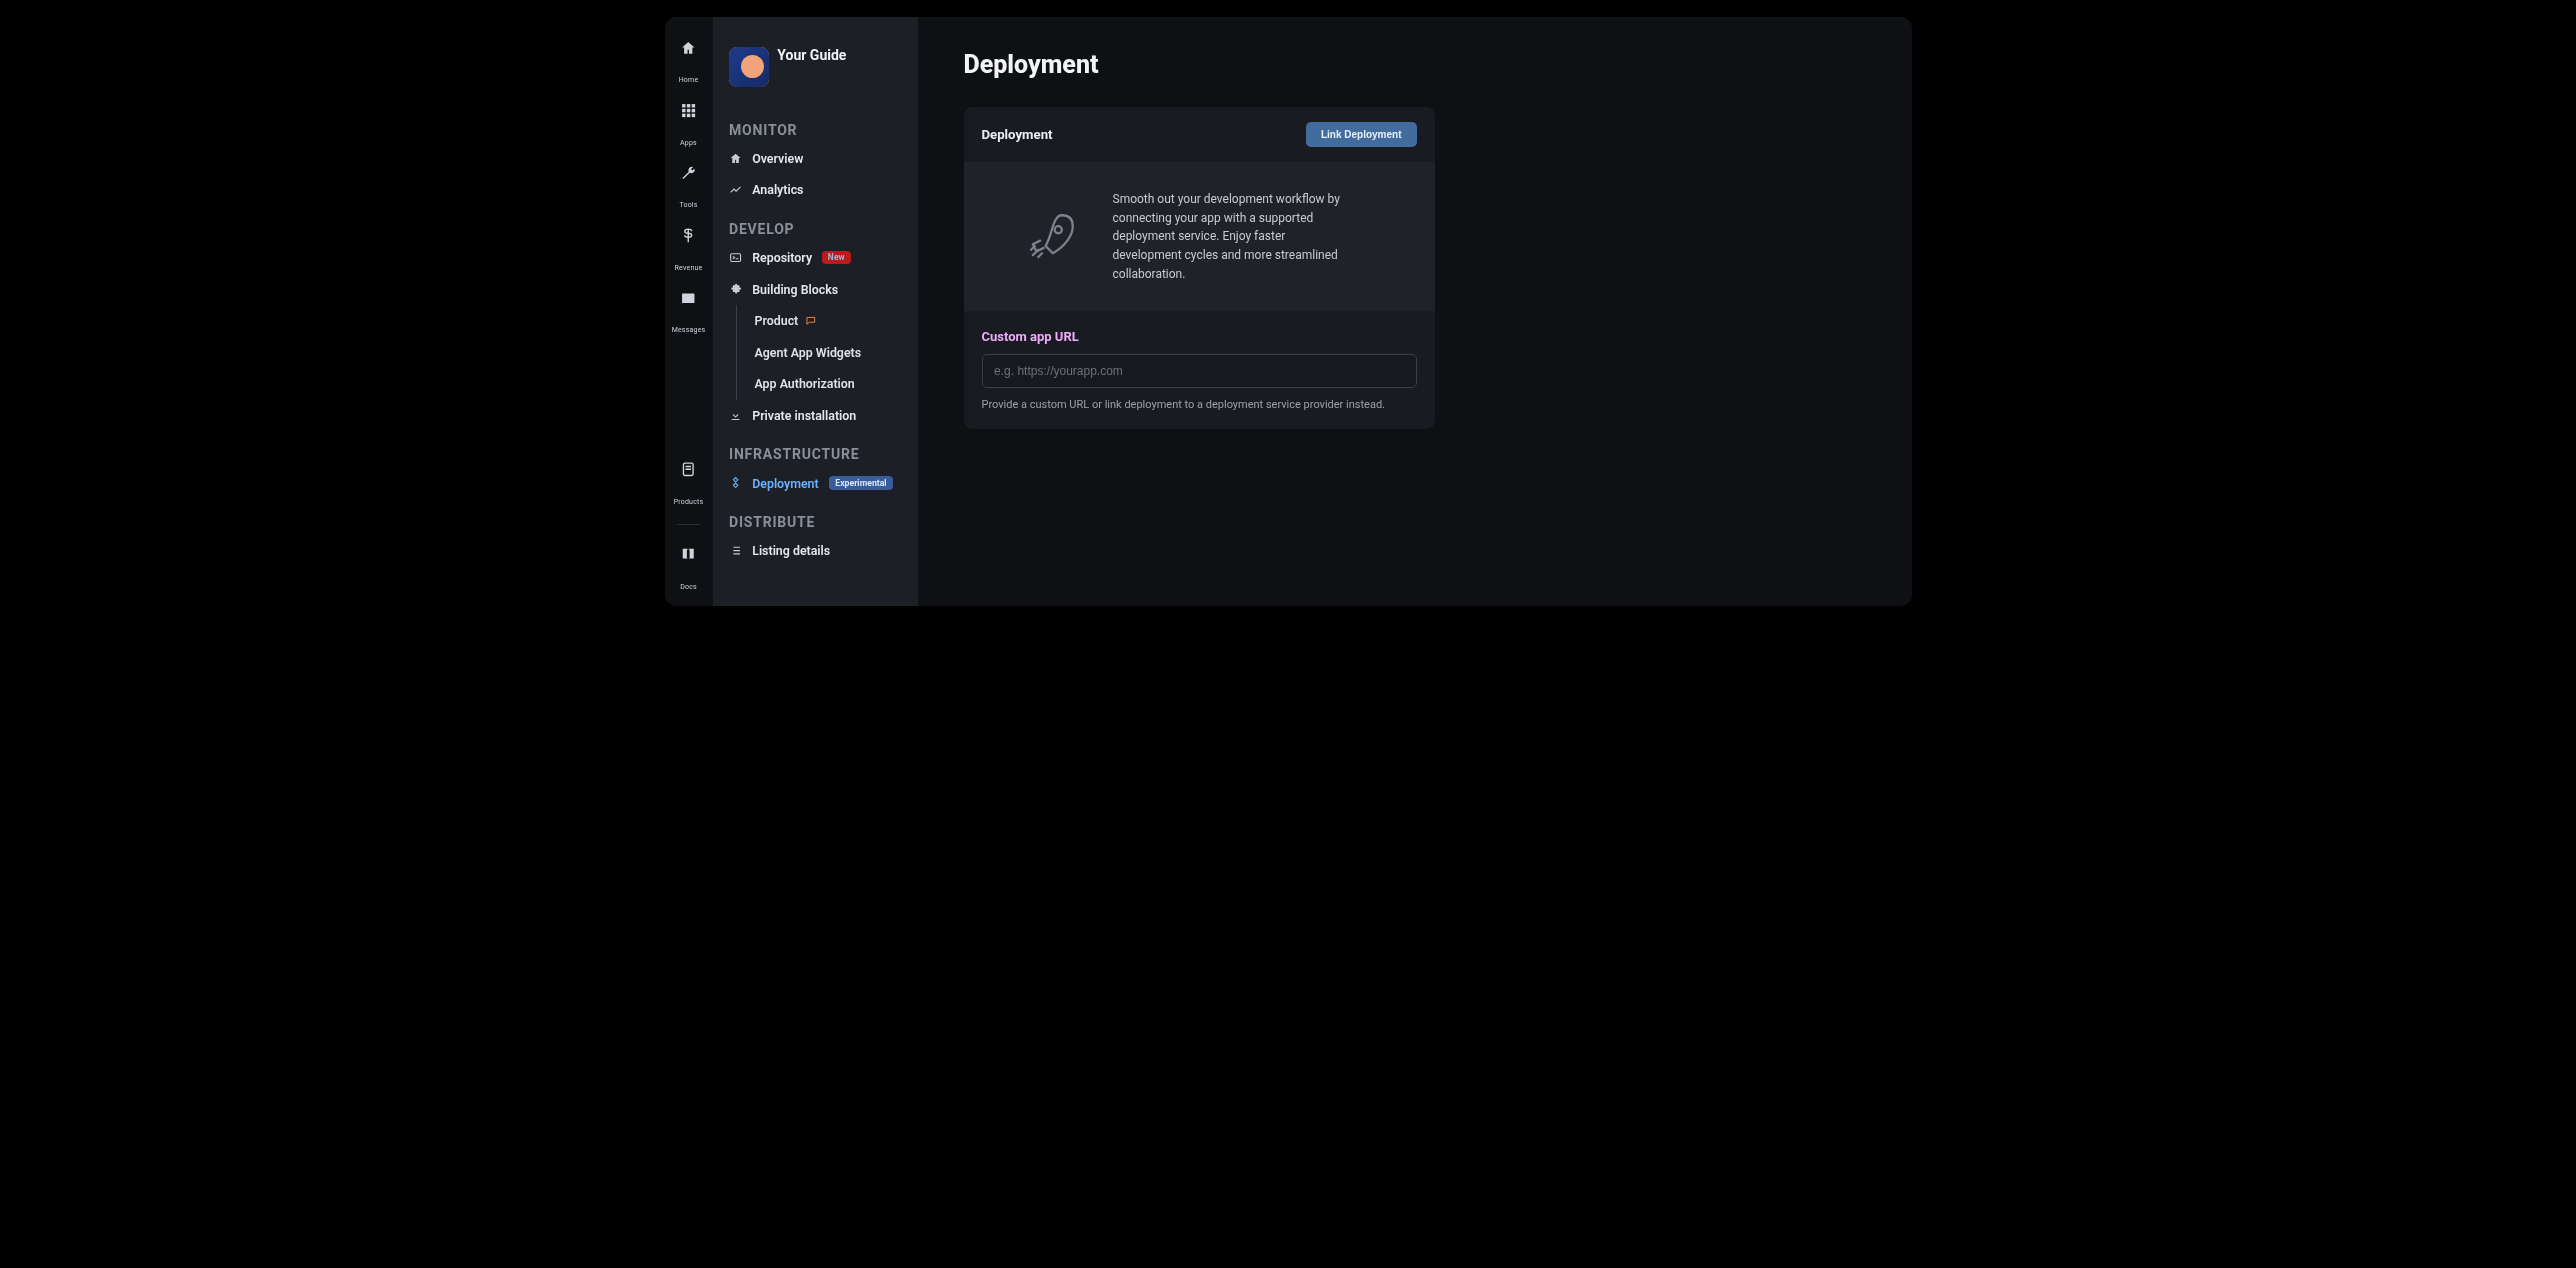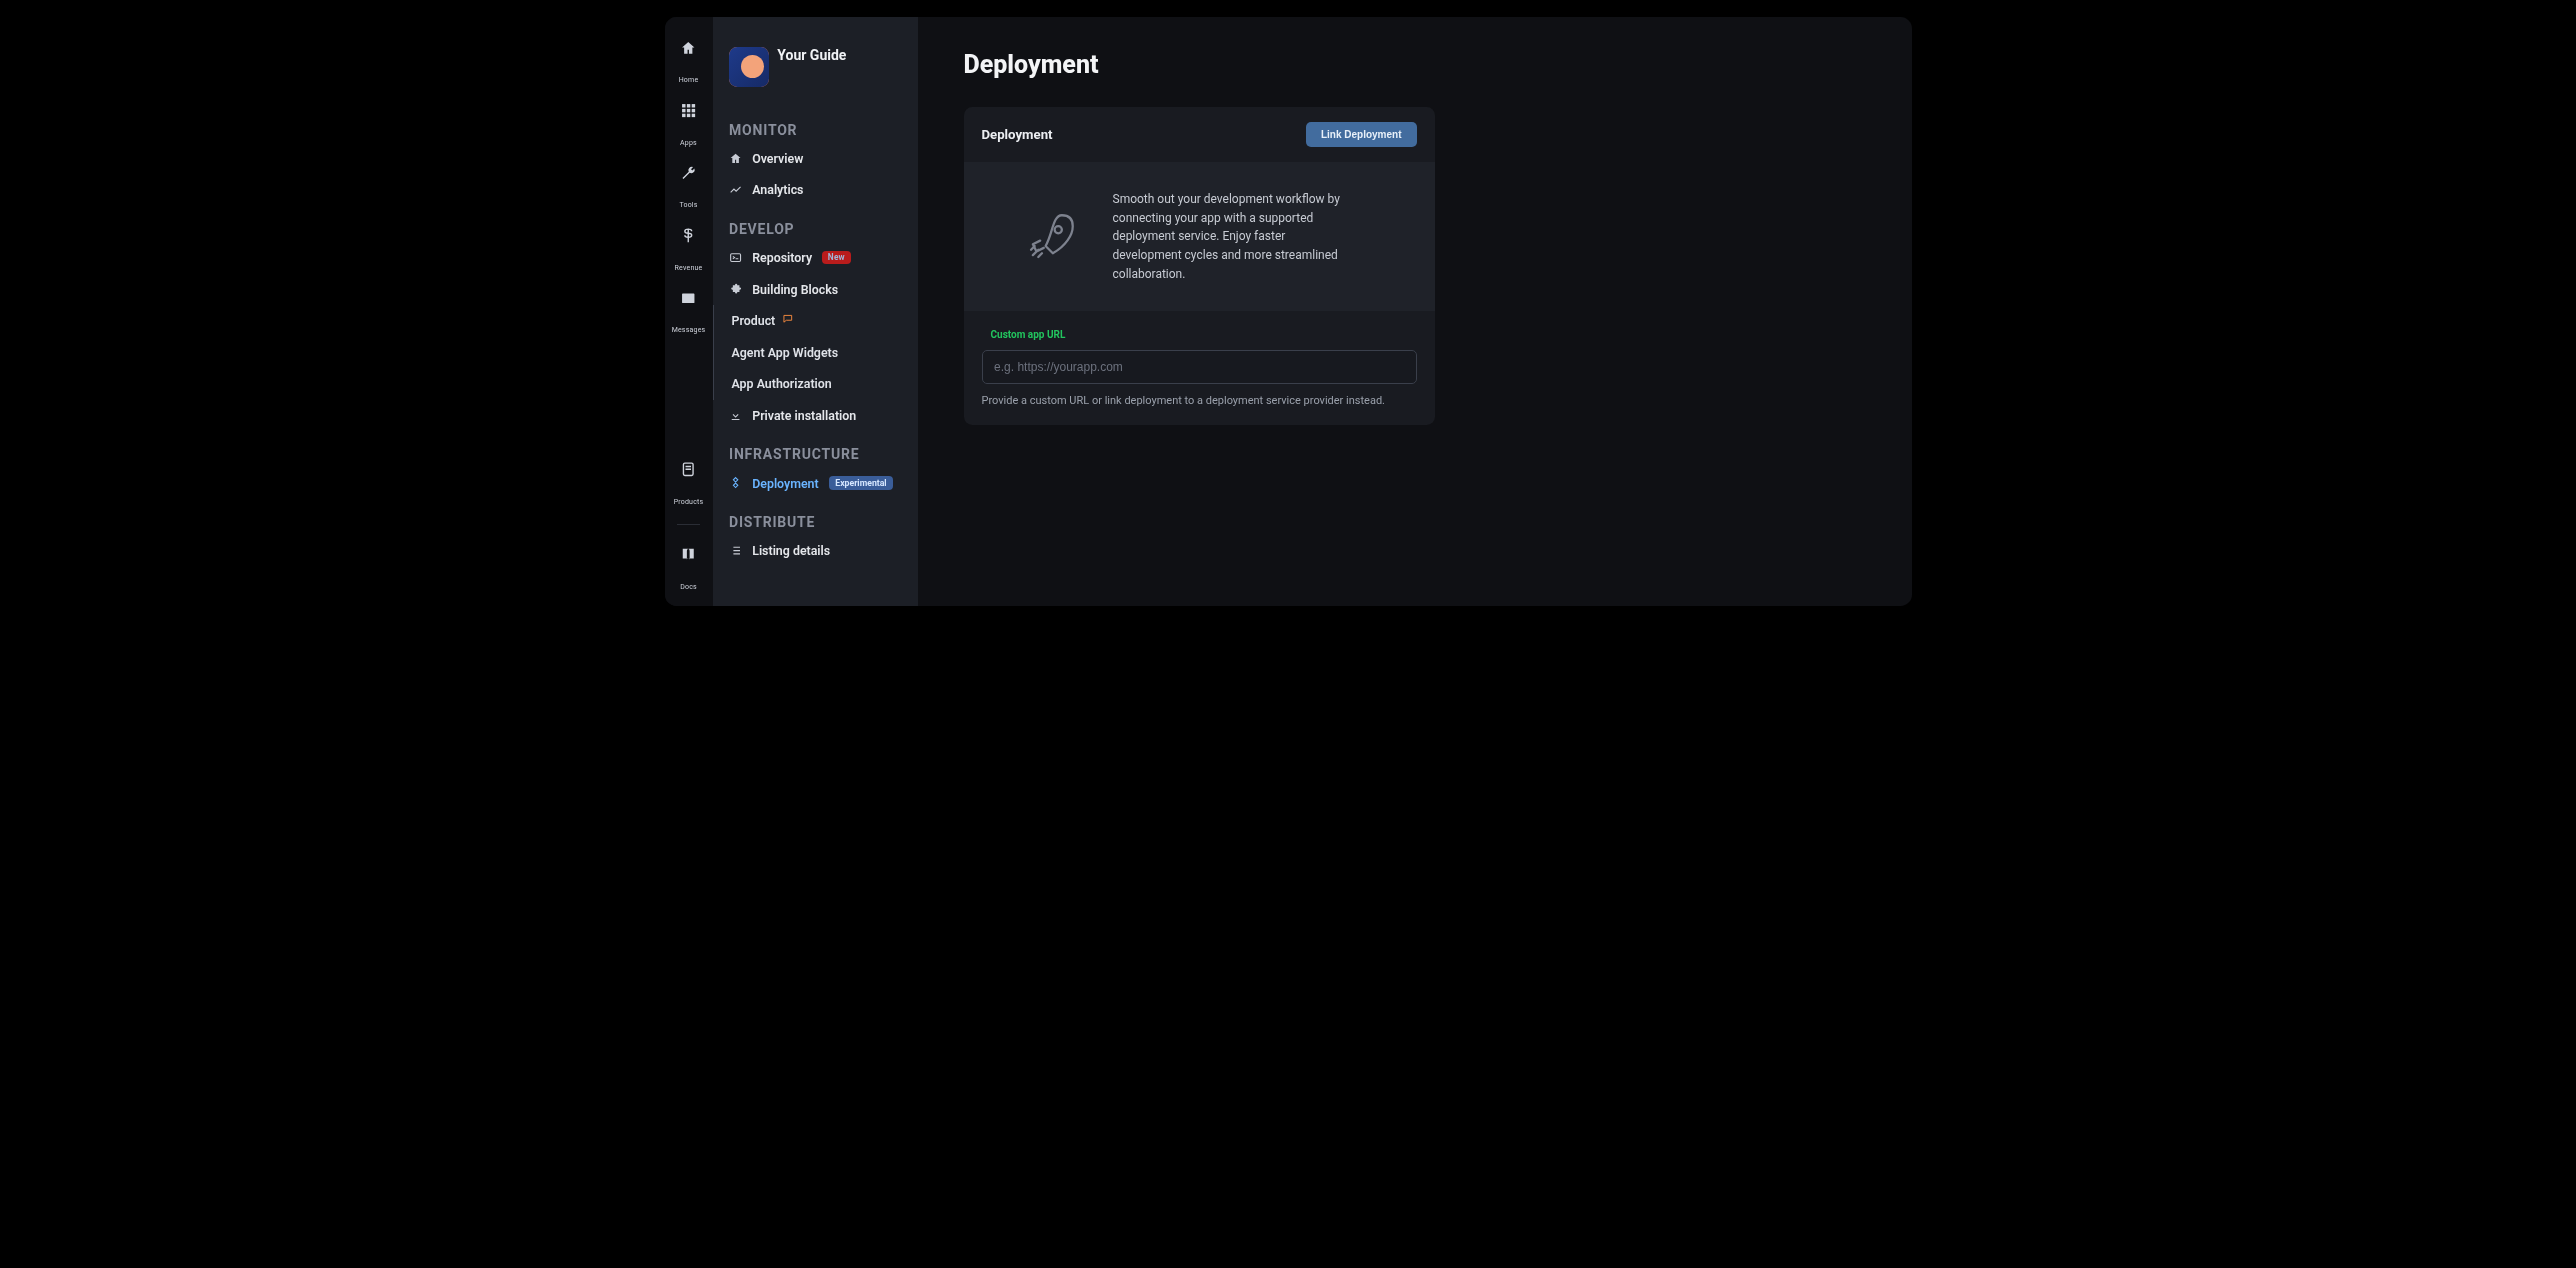--- a/index.html
+++ b/index.html
@@ -81,21 +81,22 @@
     display:flex; align-items:center; gap:10px;
     padding: 8.3px 16.5px;
     font-size:12.4px; color:#e5e7eb; font-weight:600;
     cursor:pointer;
     position:relative;
   }
   .nav-item .ico { width:13.2px; height:13.2px; flex-shrink:0; color:#c7cbd4;}
   .nav-item.active { color:#6ab4ff; }
   .nav-item.active .ico { color:#6ab4ff; }
   .sub-item {
-    display:flex; align-items:flex-start; gap:6.6px;
+    display:flex; align-items:center; gap:6.6px;
+    margin-left:23px;
     padding: 8.3px 16.5px 8.3px 18px;
     font-size:12.4px; font-weight:600; color:#dfe2e8;
     border-left:0.8px solid #3a3f4b;
     cursor:pointer;
   }
   .badge-new {
     background:#b91c1c; color:#9fb6d8;
     font-size:8.3px; font-weight:700;
     padding:1.7px 5.8px; border-radius:4.1px;
     letter-spacing:0.2px;
@@ -132,21 +133,21 @@
     cursor:pointer;
   }
   .card-hero {
     background:#1f2229;
     display:flex; gap:33px; align-items:center;
     padding:28px 31px 28px 58px;
   }
   .rocket-ico { width:58px; height:58px; color:#7d828e; flex-shrink:0;}
   .hero-text { font-size:12px; line-height:1.55; color:#c7cbd3; max-width:240px;}
   .card-section { padding:18px;}
-  .field-label { font-size:10px; font-weight:700; color:#22c55e; margin-bottom:10px;margin-left:9px;}
+  .field-label { font-size:13px; font-weight:700; color:#f0abfc; margin-bottom:10px;}
   .text-input {
     width:100%;
     background:#17191f;
     border:0.8px solid #3a3f4b;
     border-radius:5px;
     padding:9px 11.6px;
     font-size:12px; color:#e5e7eb;
   }
   .text-input::placeholder{ color:#6c717d;}
   .helper { font-size:11px; color:#9aa0ab; margin-top:10px;}

